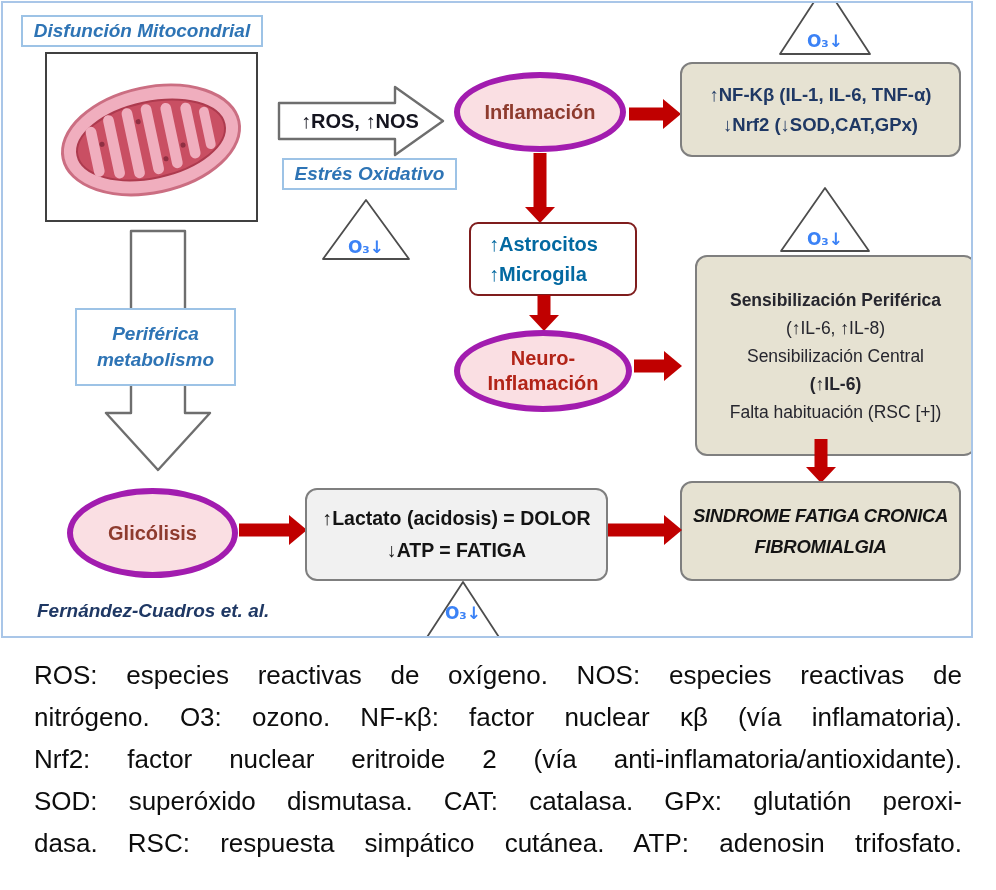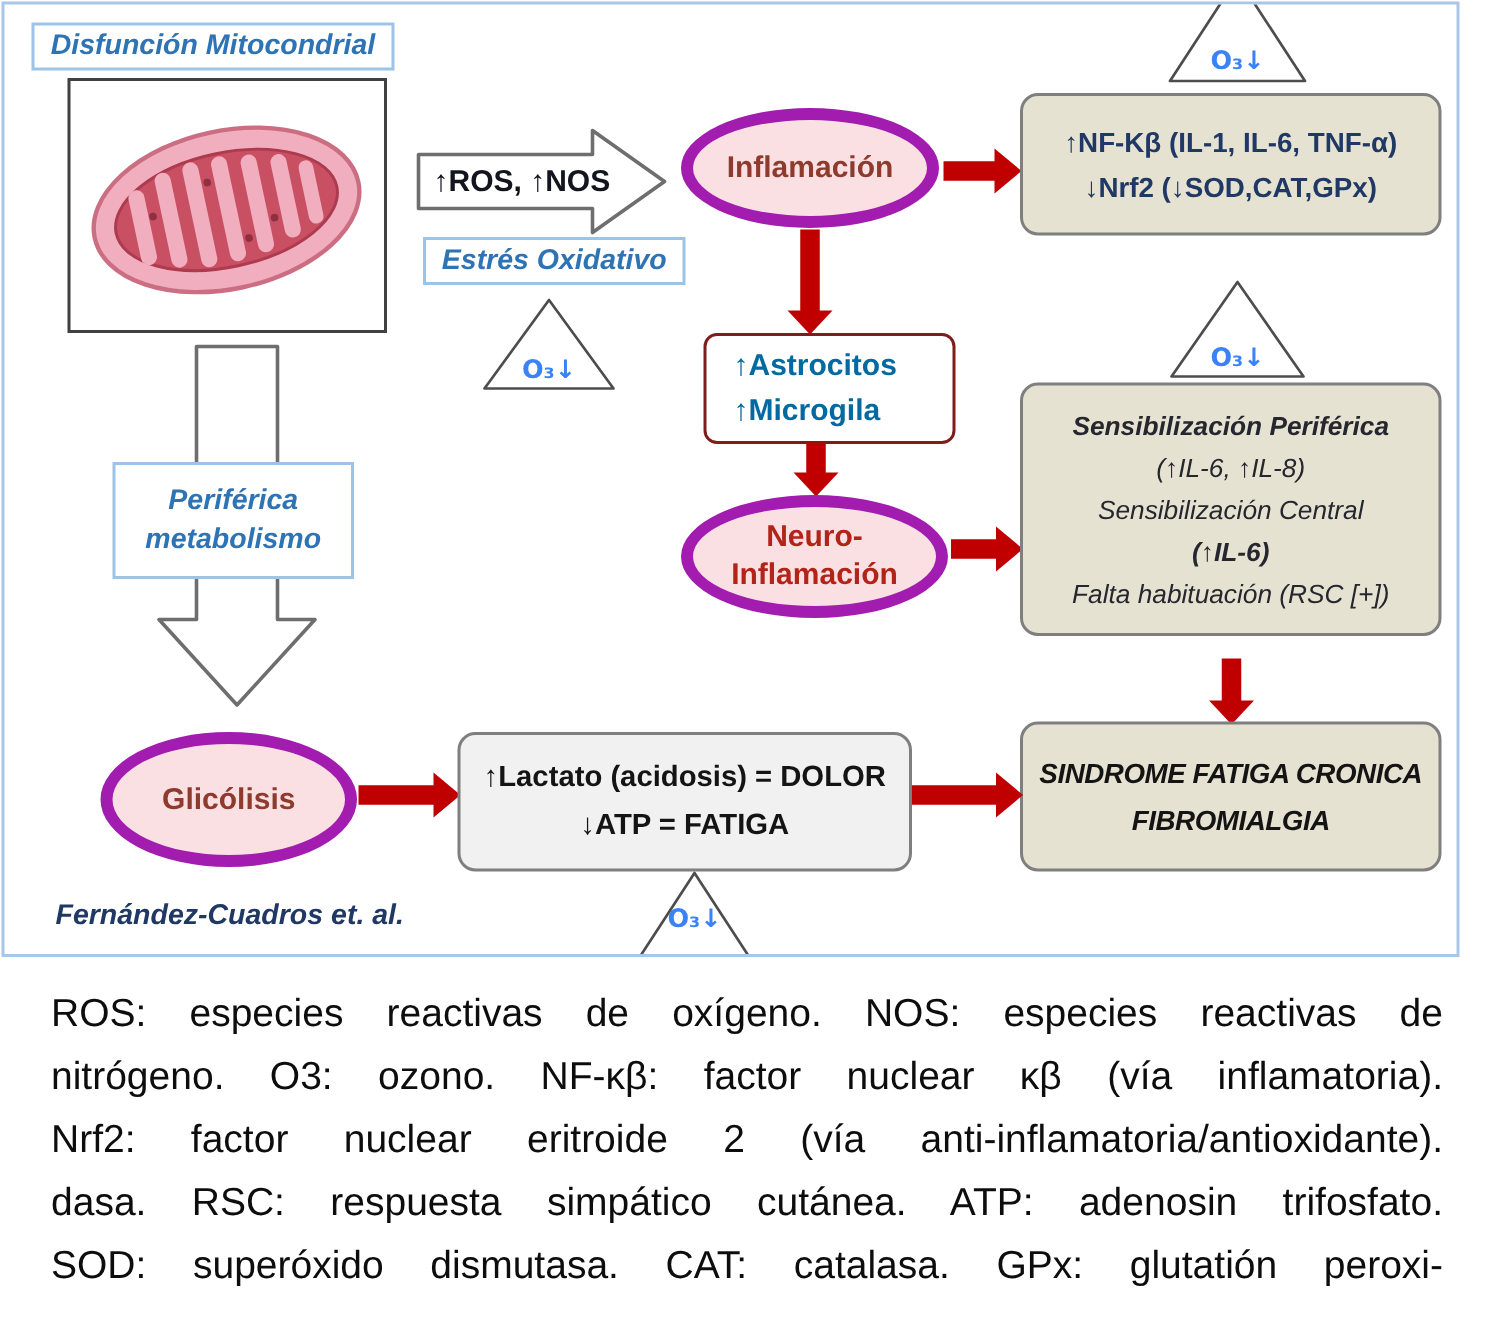--- a/index.html
+++ b/index.html
@@ -26,37 +26,37 @@
 
   
   .img-box { position:absolute; border:2px solid #404040; background:#ffffff; }
   .img-box svg { width:100%; height:100%; display:block; }
 
   
   .hollow { position:absolute; }
   .hollow svg { position:absolute; inset:0; width:100%; height:100%; overflow:visible; }
   .hollow polygon { fill:#ffffff; stroke:#6e6e6e; stroke-width:2.4; stroke-linejoin:round; }
   .ros-text {
-    position:absolute; inset:0; display:flex; align-items:center; padding-left:12px;
+    position:absolute; inset:0; display:flex; align-items:center; padding-left:24px;
     font-weight:bold; font-size:20px; color:#14141f;
   }
 
   
   .triangle { position:absolute; }
   .triangle svg { position:absolute; inset:0; width:100%; height:100%; }
   .triangle polygon { fill:#ffffff; stroke:#4d4d4d; stroke-width:1.8; stroke-linejoin:round; }
   .ozone {
     position:absolute; left:0; right:0; text-align:center;
     color:#3b82f6; font-weight:bold; font-size:17px;
     font-family:"DejaVu Sans","Liberation Sans",sans-serif;
   }
 
   
   .ellipse {
-    position:absolute; background:#fadfe3; border:8px solid #a21caf; border-radius:50%;
+    position:absolute; background:#fadfe3; border:6px solid #a21caf; border-radius:50%;
     display:flex; flex-direction:column; align-items:center; justify-content:center;
     text-align:center; font-weight:bold; font-size:20px; line-height:1.25;
   }
   .t-darkred { color:#8e3b2e; }
   .t-red { color:#b22418; }
 
   
   .round-box {
     position:absolute; border:2px solid #7f7f7f; border-radius:12px;
     display:flex; flex-direction:column; align-items:center; justify-content:center;
@@ -196,21 +196,21 @@
         <i class="head"></i>
       </div>
 
     <div class="triangle" style="left:775px;top:181px;width:94px;height:70px;">
       <svg viewBox="0 0 94 70">
           <polygon points="47,4 3,67 91,67"></polygon>
         </svg>
       <span class="ozone" style="bottom:5px;">O₃↓</span>
     </div>
 
-    <div class="round-box tan sens-box" style="left:677px;top:252px;width:281px;height:169px;font-style:italic;">
+    <div class="round-box tan sens-box" style="left:692px;top:252px;width:281px;height:201px;">
       <div class="sens-line">Sensibilización Periférica</div>
       <div class="sens-line">(↑IL-6, ↑IL-8)</div>
       <div class="sens-line">Sensibilización Central</div>
       <div class="sens-line">(↑IL-6)</div>
       <div class="sens-line">Falta habituación (RSC [+])</div>
     </div>
 
     <div class="rarrow rarrow-down" style="left:802px;top:436px;width:32px;height:44px;">
         <i class="shaft"></i>
         <i class="head"></i>
@@ -253,17 +253,17 @@
       </div>
 
     <div class="attribution">Fernández-Cuadros et. al.</div>
 
   </div>
 
   <div class="caption">
     <div class="caption-line">ROS: especies reactivas de oxígeno. NOS: especies reactivas de</div>
     <div class="caption-line">nitrógeno. O3: ozono. NF-κβ: factor nuclear κβ (vía inflamatoria).</div>
     <div class="caption-line">Nrf2: factor nuclear eritroide 2 (vía anti-inflamatoria/antioxidante).</div>
+    <div class="caption-line">SOD: superóxido dismutasa. CAT: catalasa. GPx: glutatión peroxi-</div>
     <div class="caption-line">dasa. RSC: respuesta simpático cutánea. ATP: adenosin trifosfato.</div>
-    <div class="caption-line">SOD: superóxido dismutasa. CAT: catalasa. GPx: glutatión peroxi-</div>
   </div>
 
 </div>
 
 </body></html>

